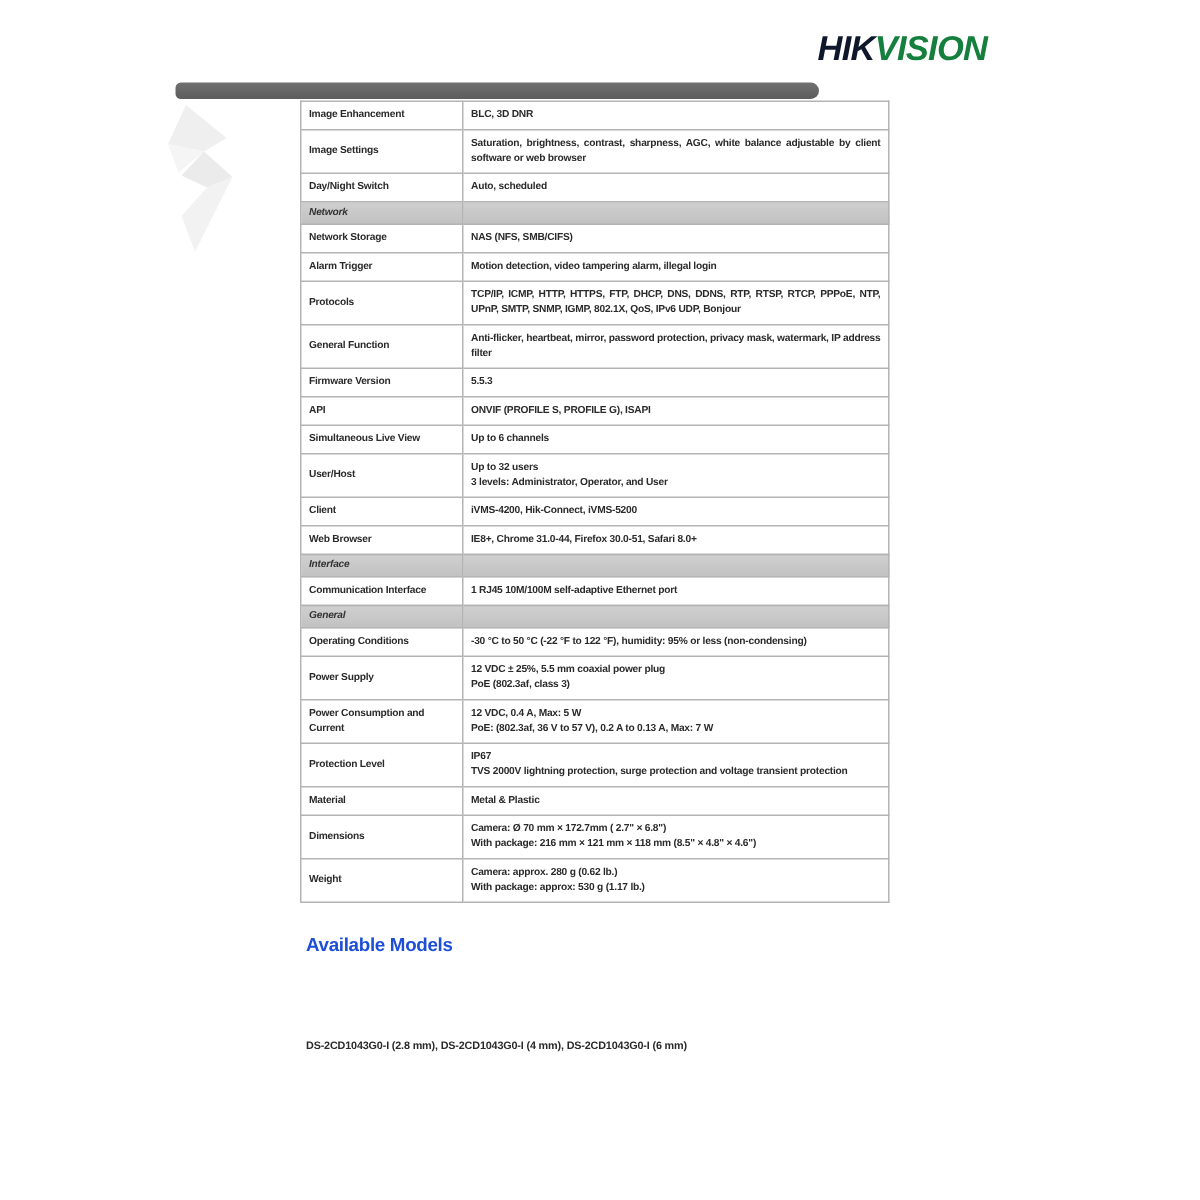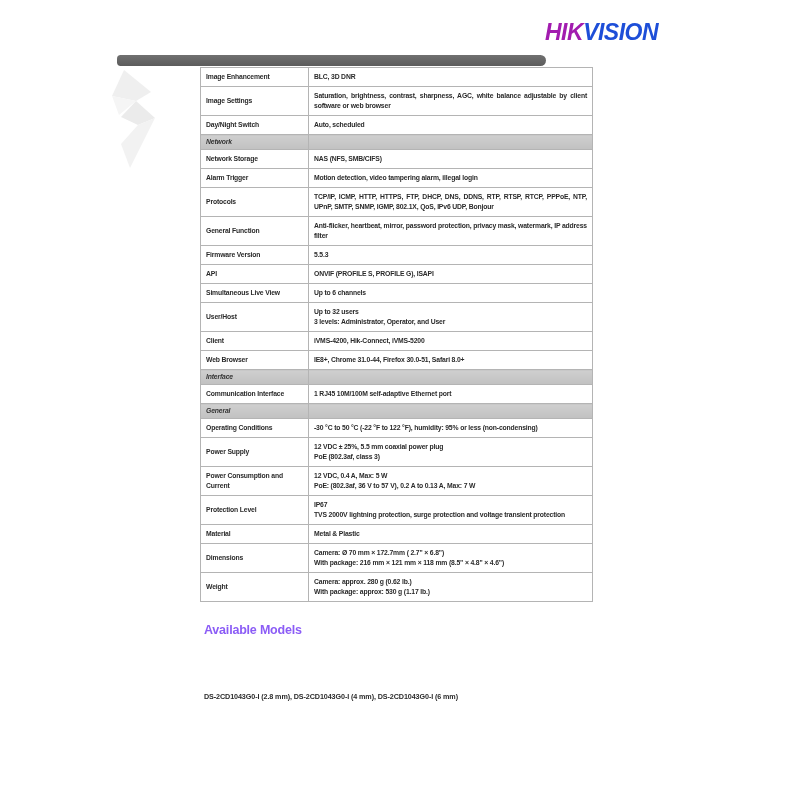--- a/index.html
+++ b/index.html
@@ -15,22 +15,22 @@
   
   .logo {
     position: absolute;
     left: 545px; top: 19px;
     font-style: italic;
     font-weight: 700;
     font-size: 23px;
     letter-spacing: -0.5px;
     white-space: nowrap;
   }
-  .logo .hik    { color: #a21caf; }
-  .logo .vision { color: #1d4ed8; }
+  .logo .hik    { color: #0f172a; }
+  .logo .vision { color: #15803d; }
 
   
   .top-bar {
     position: absolute;
     left: 117px; top: 55px;
     width: 429px; height: 11px;
     background: linear-gradient(#707070, #5c5c5c);
     border-radius: 4px 6px 6px 4px;
   }
 
@@ -70,21 +70,21 @@
     color: #333333;
     padding: 2px 5px;
   }
 
   
   .models-heading {
     position: absolute;
     left: 204px; top: 623px;
     font-size: 12.5px;
     font-weight: 700;
-    color: #8b5cf6;
+    color: #1d4ed8;
     letter-spacing: -0.2px;
   }
   .models-line {
     position: absolute;
     left: 204px; top: 692px;
     font-size: 7.2px;
     font-weight: 700;
     color: #2a2a2a;
     letter-spacing: -0.1px;
   }

